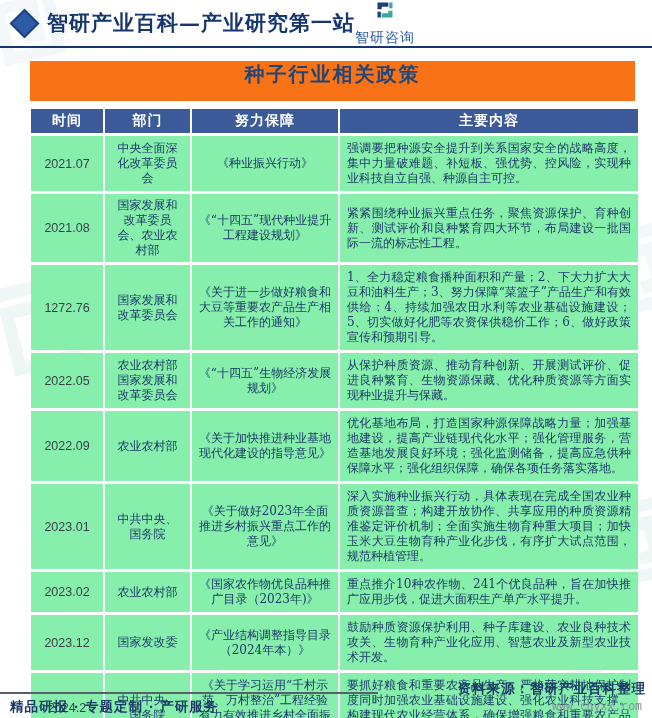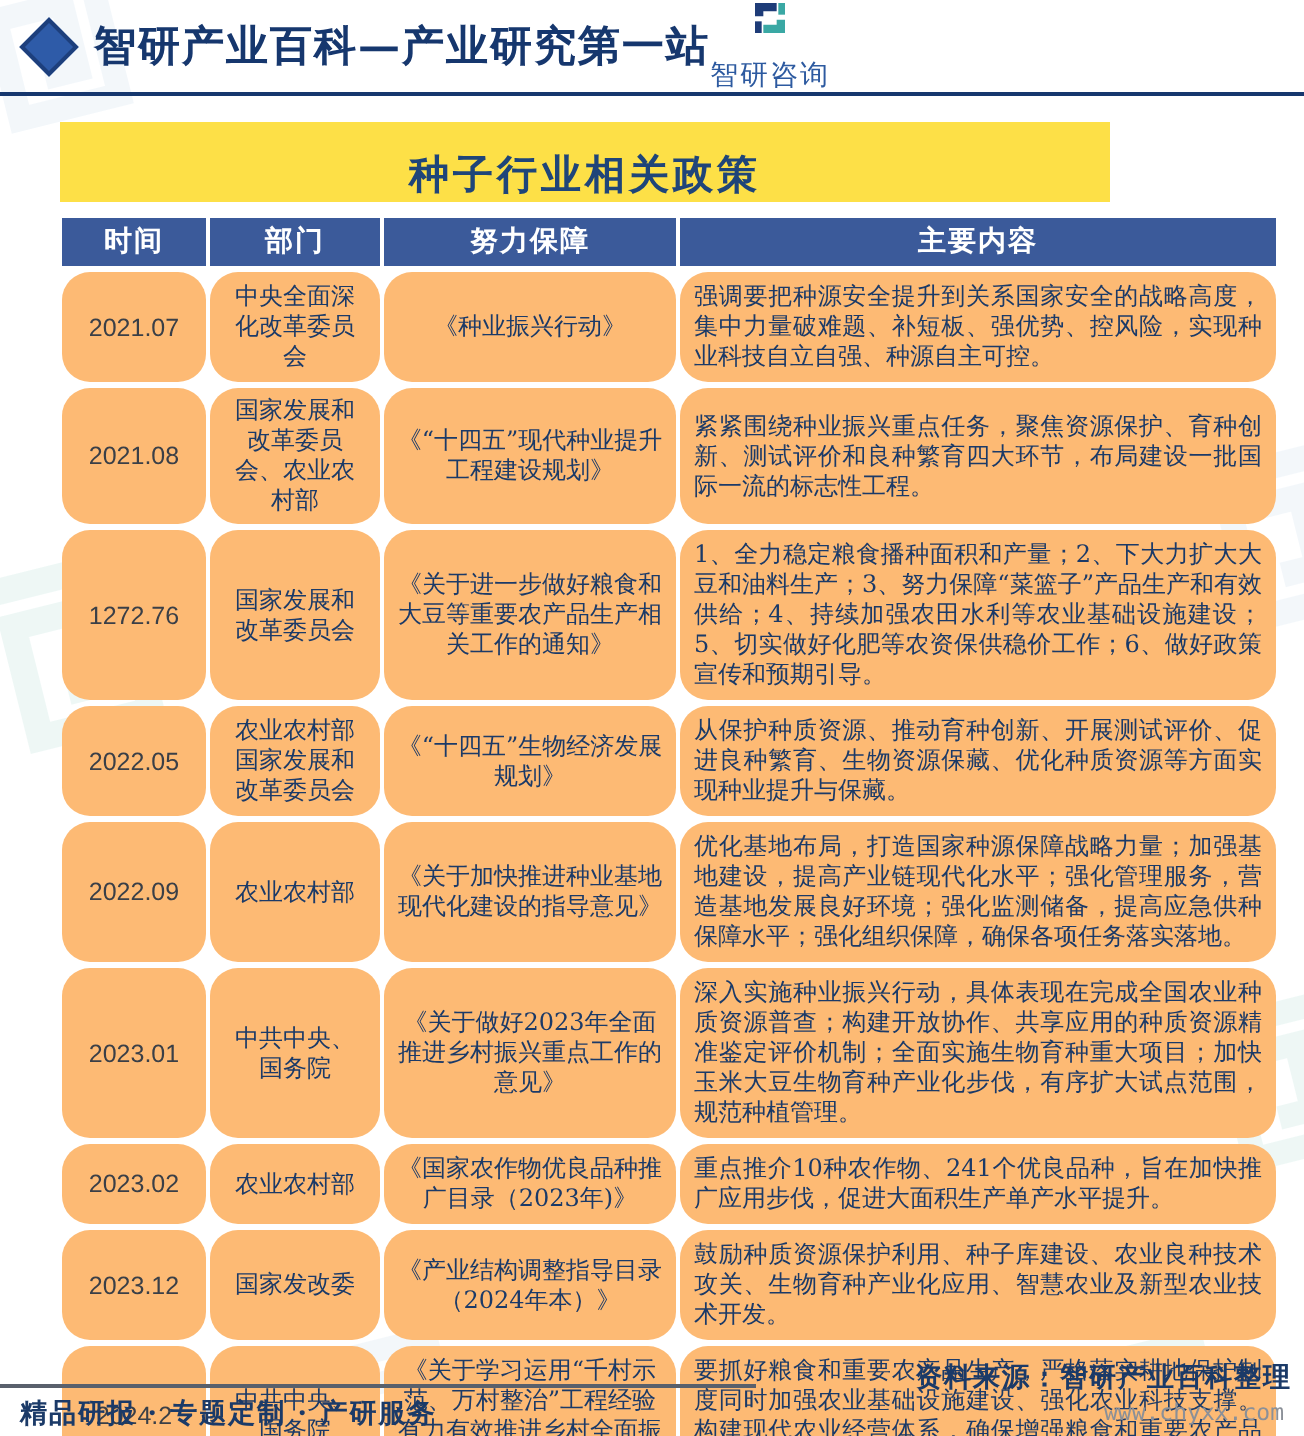--- a/index.html
+++ b/index.html
@@ -23,38 +23,38 @@
   }
   .site-title{
     font-family:"DejaVu Serif", serif;font-weight:bold;font-size:21px;
     color:#16376e;letter-spacing:1px;
   }
   .brand-right{display:flex;align-items:center;gap:5px;flex-direction:column;}
   .brand-name{font-size:14px;color:#2d5aa0;letter-spacing:1px;}
   .header-rule{position:absolute;top:46px;left:0;width:652px;border-top:2px solid #16376e;}
   
   .title-box{
-    position:absolute;top:61px;left:30px;width:525px;height:40px;
-    background:#fde047;display:flex;align-items:flex-end;justify-content:center;
+    position:absolute;top:61px;left:30px;width:605px;height:40px;
+    background:#f97316;display:flex;align-items:flex-start;justify-content:center;
   }
   .title-box span{
     font-family:"DejaVu Serif", serif;font-weight:bold;font-size:20px;color:#1f4579;
     letter-spacing:2px;
   }
   
   .policy-table{
     position:absolute;top:106px;left:29px;width:607px;
     border-collapse:separate;border-spacing:2px 3px;table-layout:fixed;
   }
   .policy-table th{
     background:#3b5a9a;color:#ffffff;font-size:14px;font-weight:bold;
     padding:3px 17px;letter-spacing:1px;
   }
   .policy-table td{
-    background:#fdba74;color:#1b3a68;font-size:12px;vertical-align:middle;border-radius:14px;
+    background:#86efac;color:#1b3a68;font-size:12px;vertical-align:middle;
   }
   td.c-date{
     text-align:center;color:#3a3f47;padding:4px 2px;
     font-family:"Liberation Sans", sans-serif;font-size:12.5px;
   }
   td.c-dept{
     text-align:center;padding:4px 8px;line-height:15px;
     font-family:"DejaVu Serif", serif;
   }
   td.c-policy{

